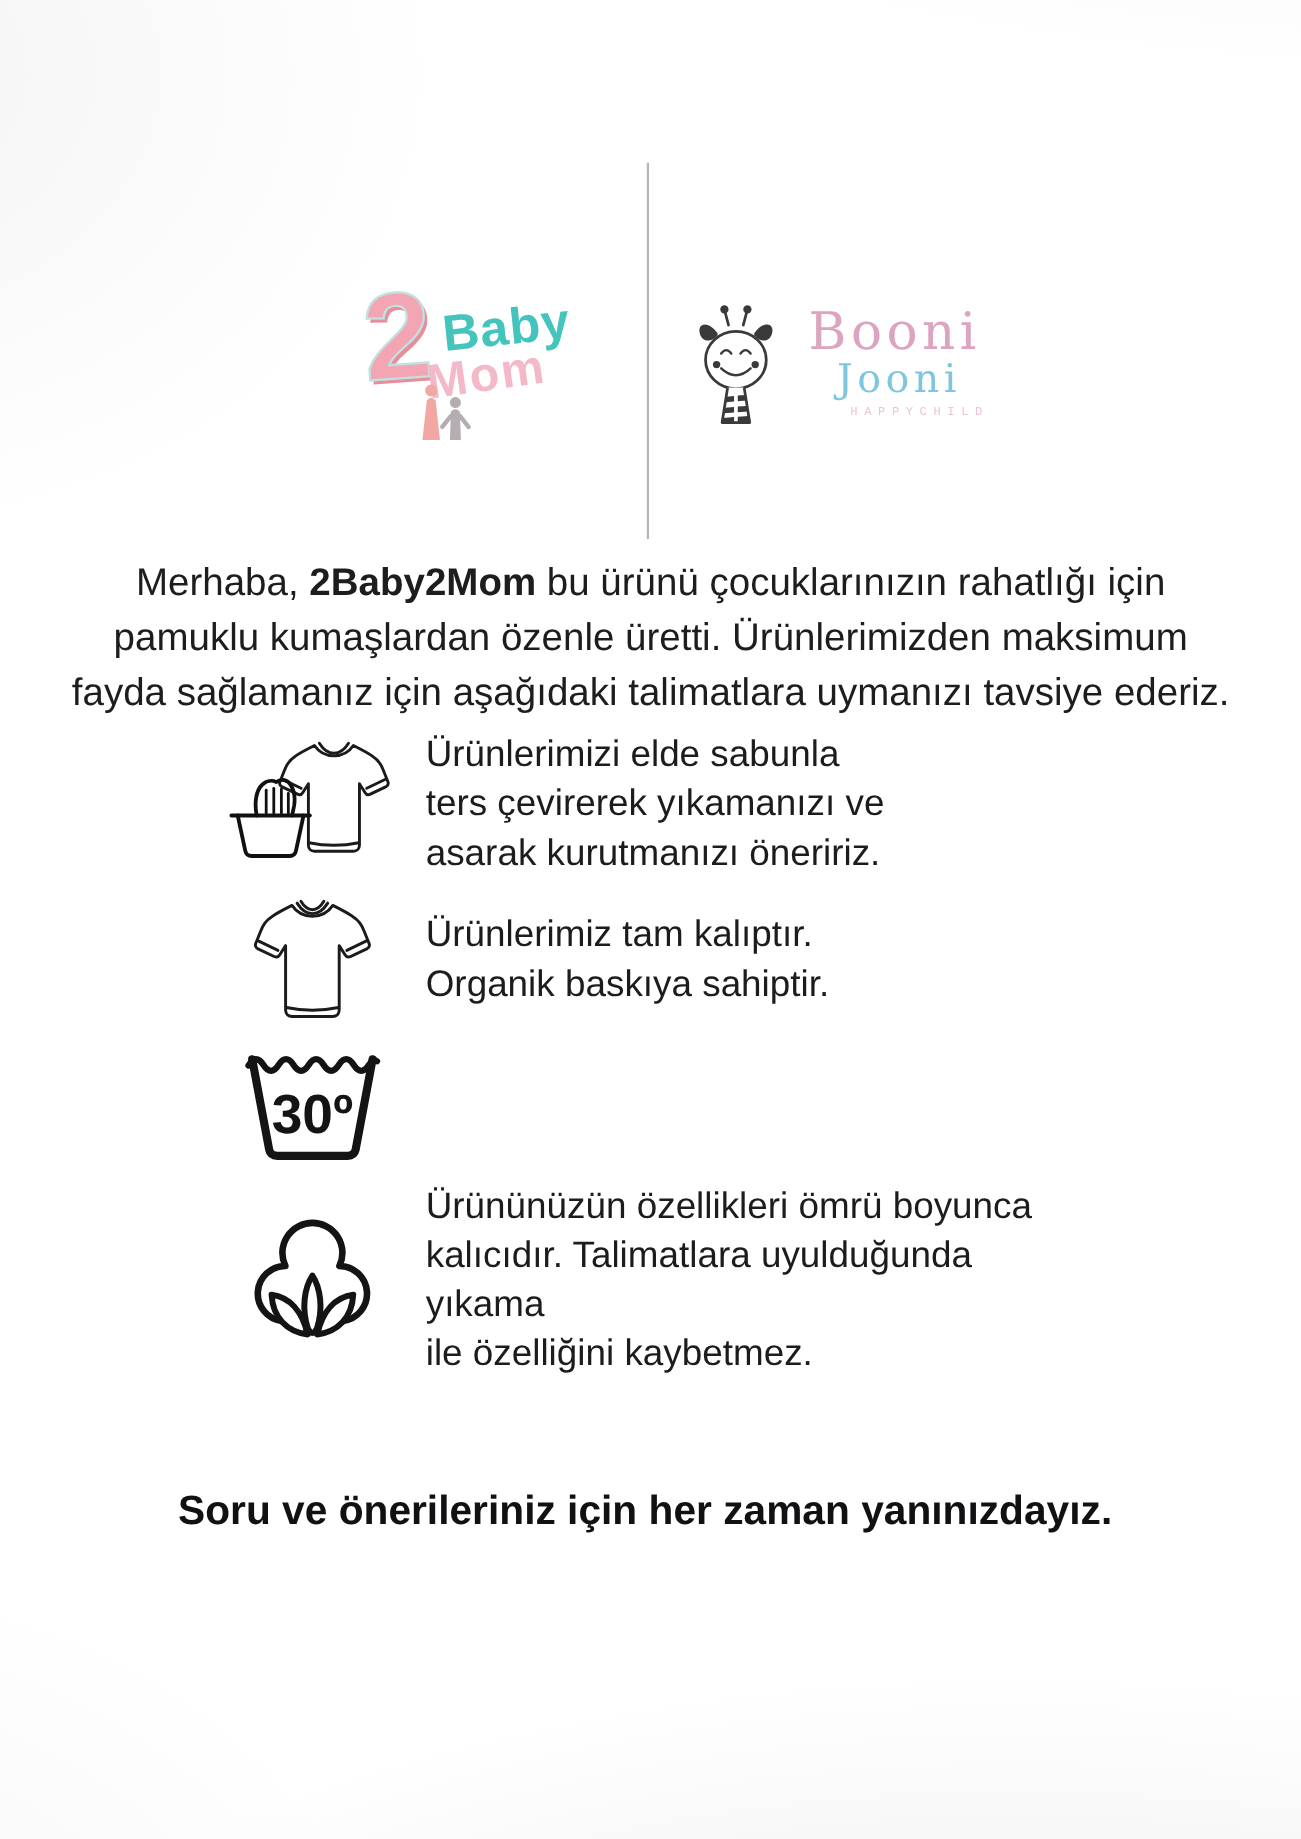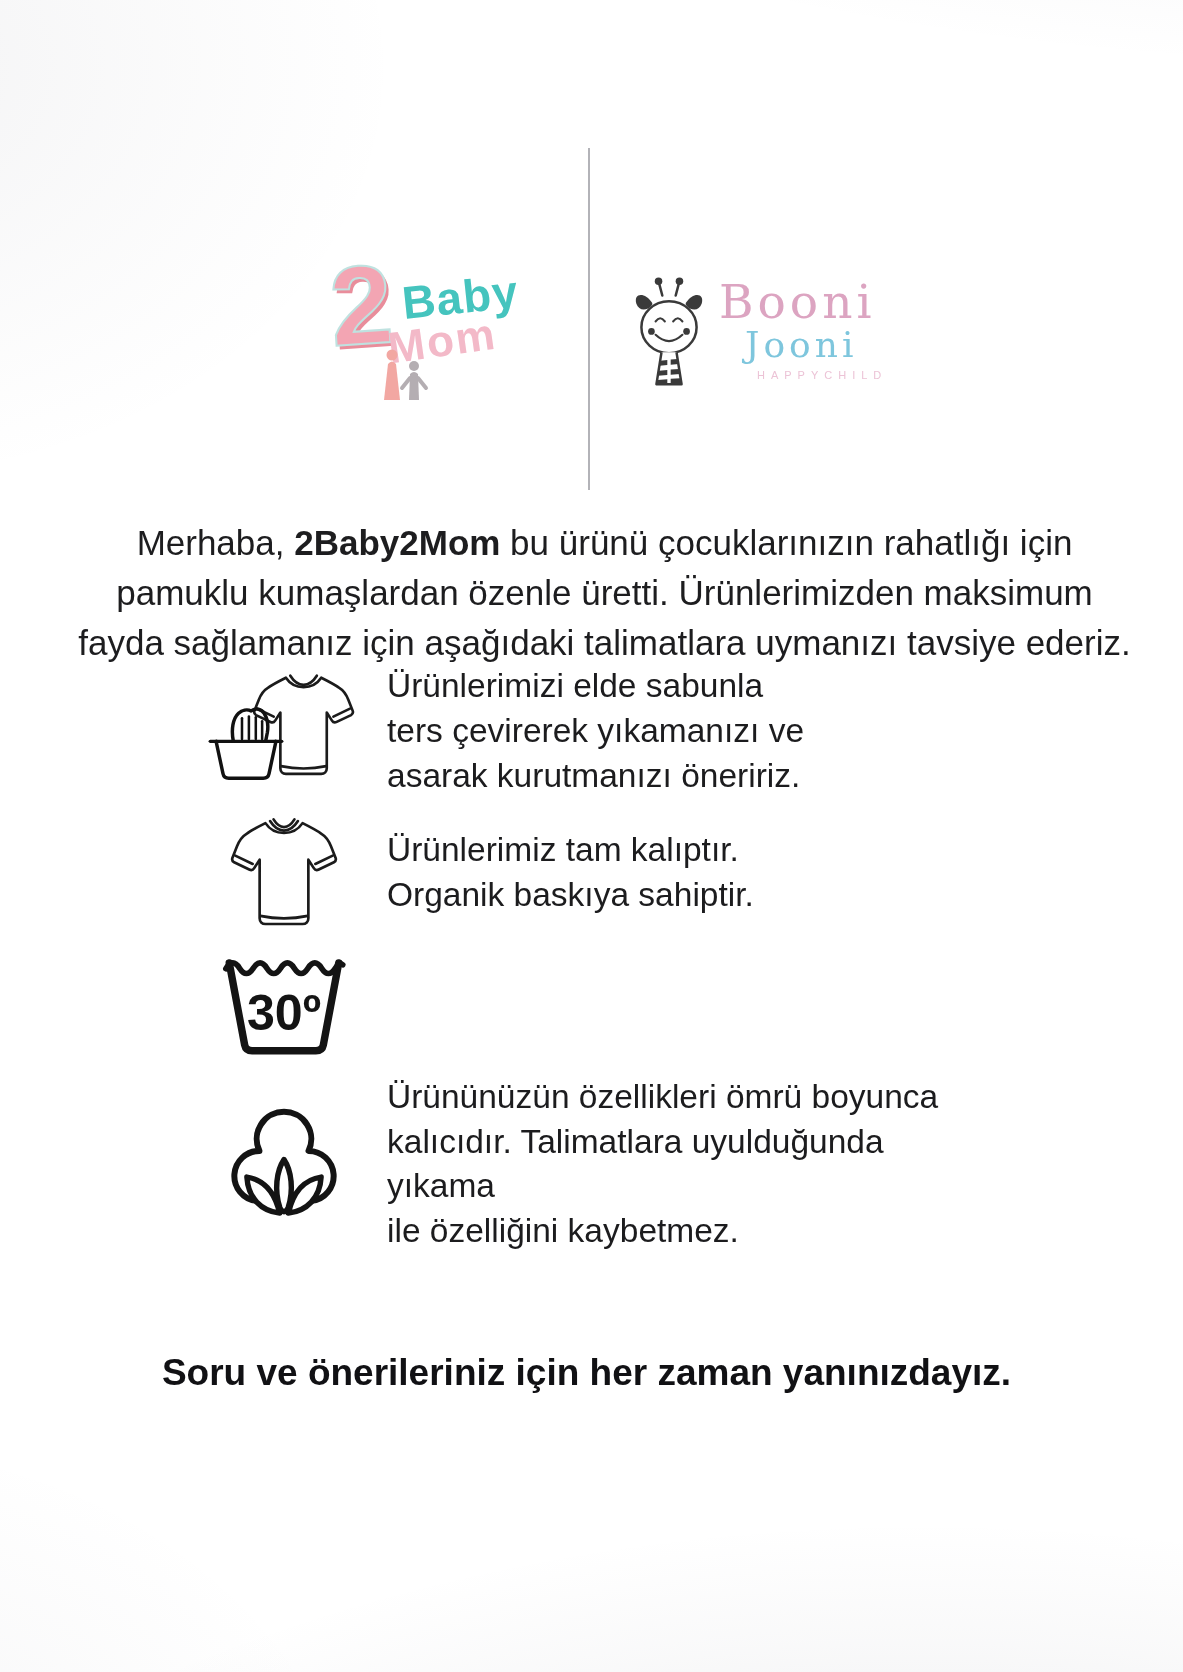--- a/index.html
+++ b/index.html
@@ -44,29 +44,29 @@
   }
   .mother-figure{position:absolute;left:44px;top:92px;}
 
   .logo-divider{
     position:absolute;left:588px;top:148px;
     width:2px;height:342px;background:#b3b3b8;
   }
 
   .brand-right{position:absolute;left:623px;top:260px;width:240px;height:175px;display:flex;}
   .giraffe{flex:0 0 auto;}
-  .bj-text{margin-left:4px;margin-top:18px;font-family:"DejaVu Serif","Liberation Serif",serif;}
+  .bj-text{margin-left:20px;margin-top:18px;font-family:"DejaVu Serif","Liberation Serif",serif;}
   .bj-word1{display:block;font-size:47px;letter-spacing:4px;color:#dca4c1;line-height:1;}
   .bj-word2{display:block;font-size:36px;letter-spacing:4px;color:#7ec6dd;line-height:1;margin:2px 0 0 26px;}
-  .bj-tagline{display:block;font-size:11px;letter-spacing:6px;color:#ecc3d6;margin:6px 0 0 38px;font-family:Liberation Sans, sans-serif;}
+  .bj-tagline{display:block;font-size:11px;letter-spacing:6px;color:#ecc3d6;margin:6px 0 0 38px;font-family:Liberation Mono, monospace;}
 
   
   .intro{
     position:absolute;left:28px;top:505px;width:1127px;
-    margin:13px;text-align:center;
+    margin:0;text-align:center;
     font-size:35px;line-height:1.43;color:#1d1d1f;
   }
   .intro .pre{white-space:pre-line;}
   .intro b{font-weight:bold;}
 
   
   .instructions{
     position:absolute;left:203px;top:664px;width:780px;
     margin:0;padding:0;list-style:none;
   }

